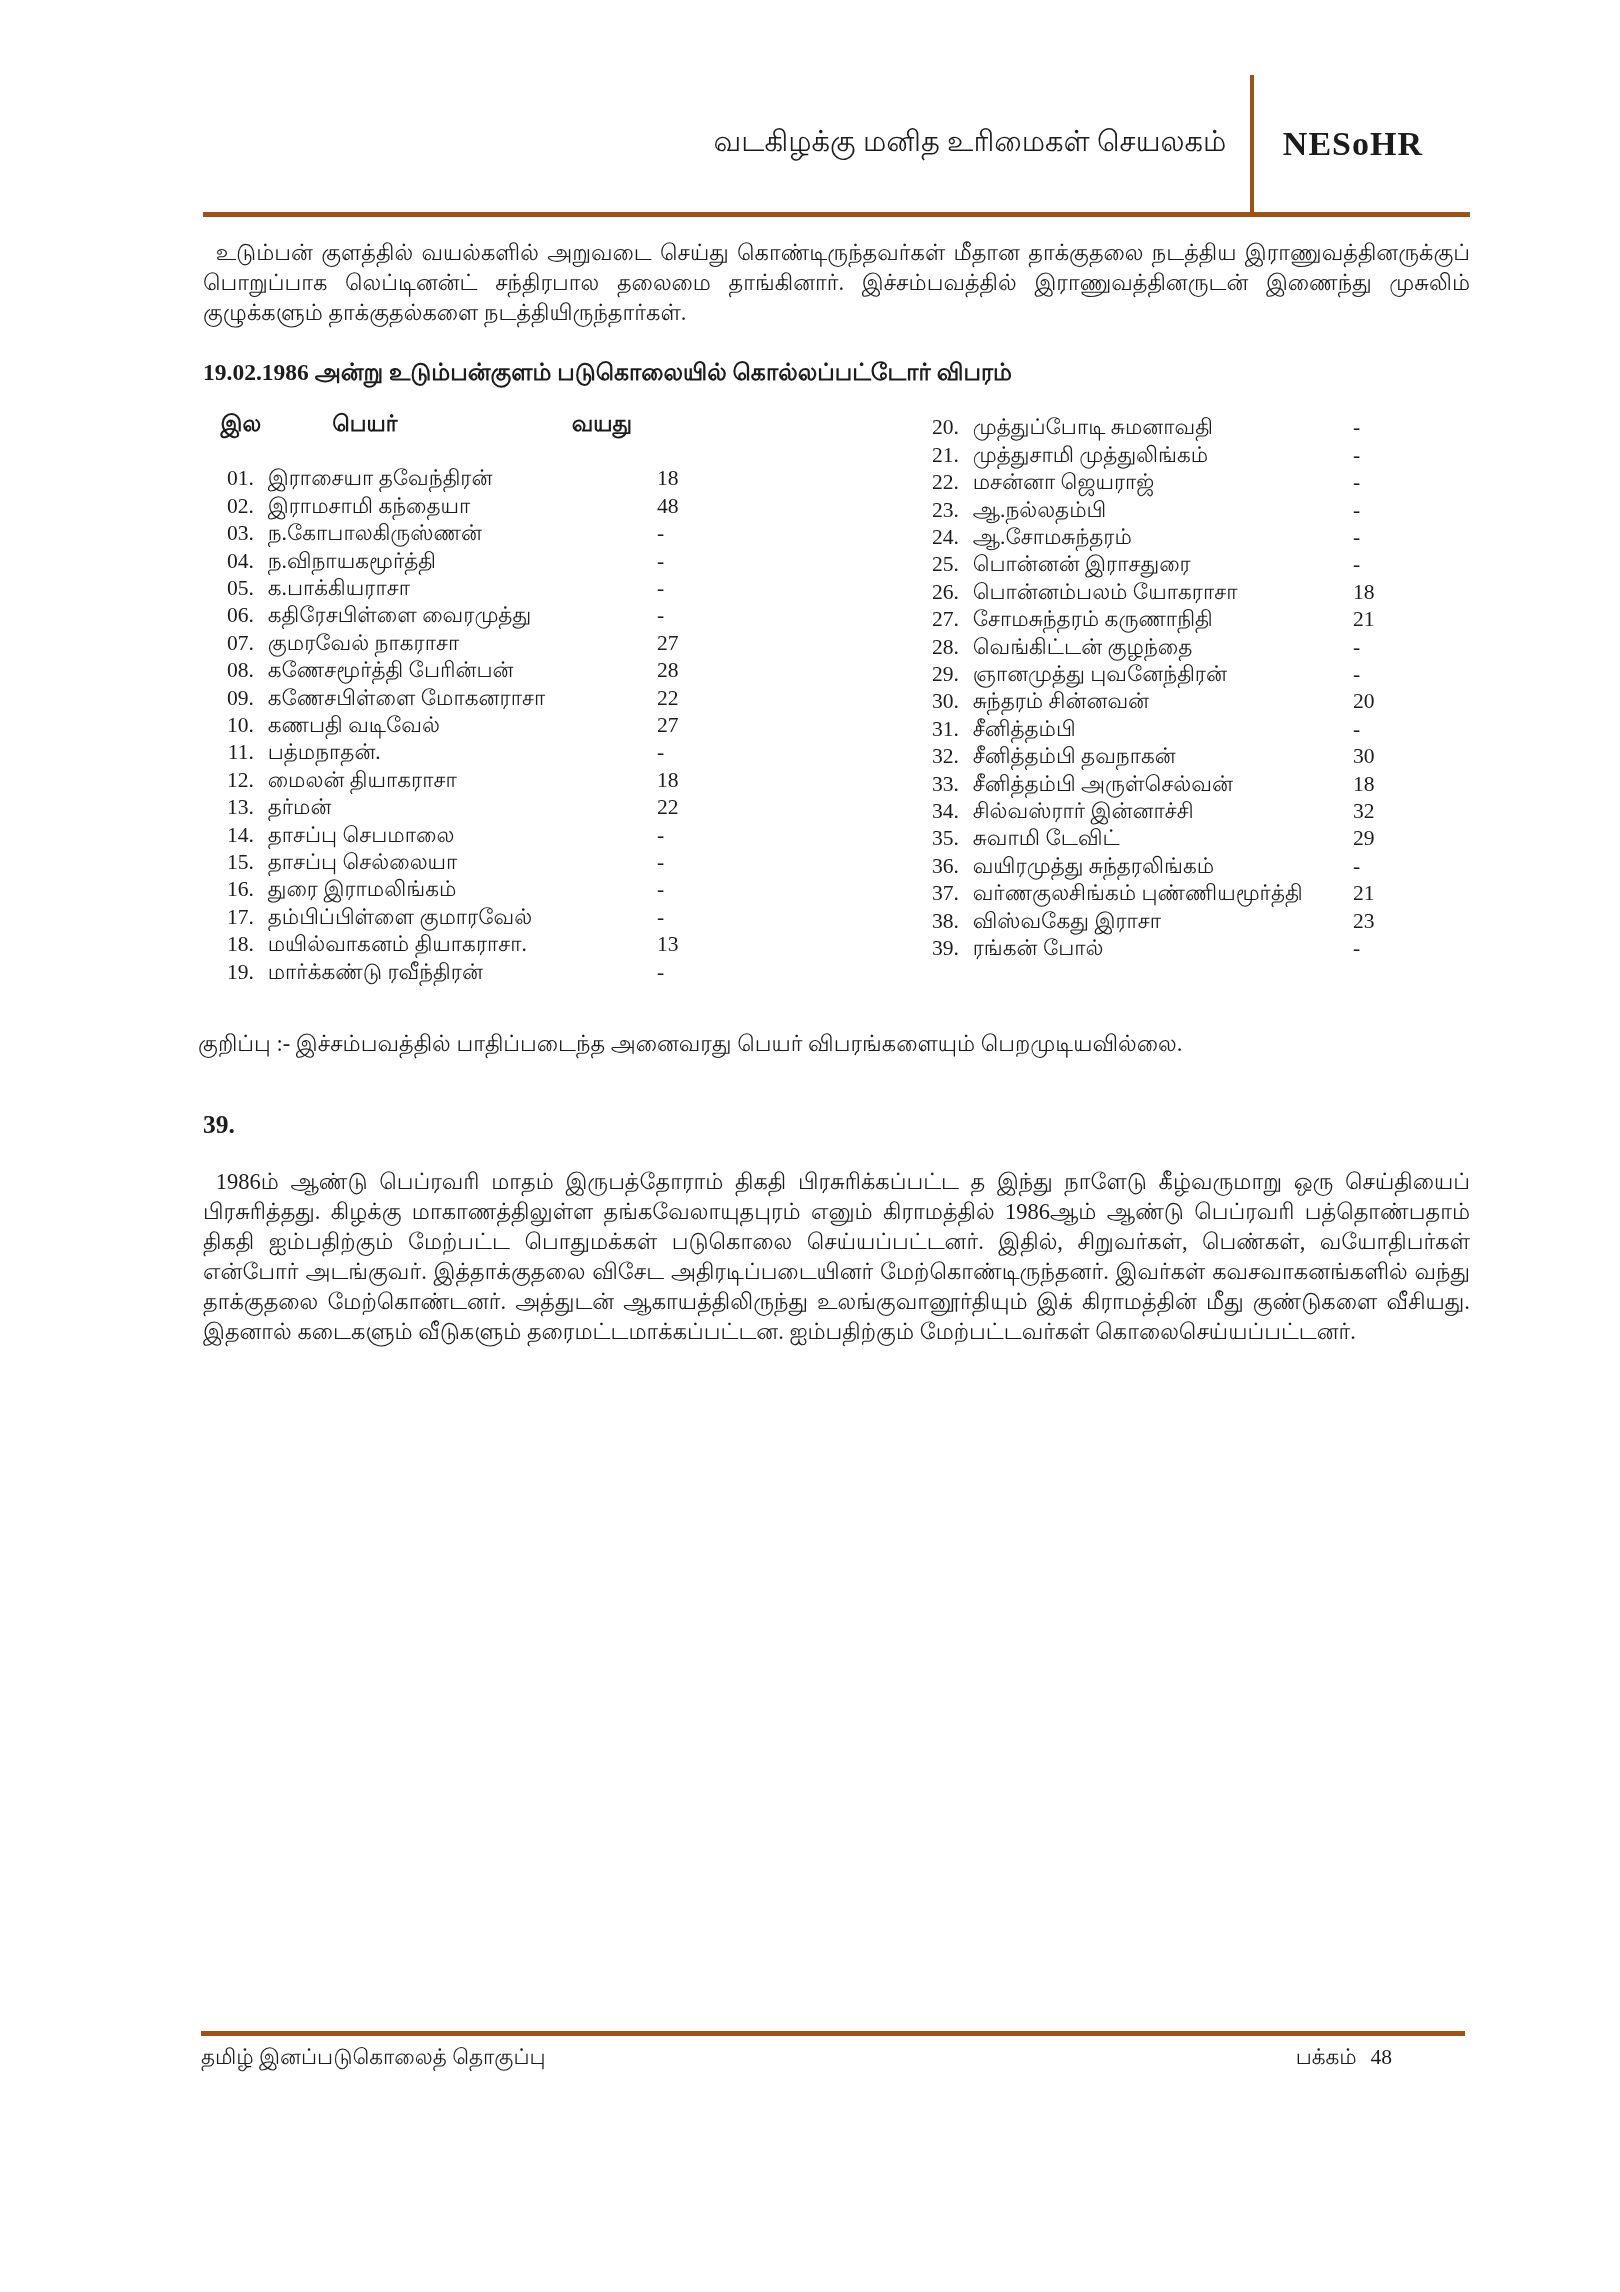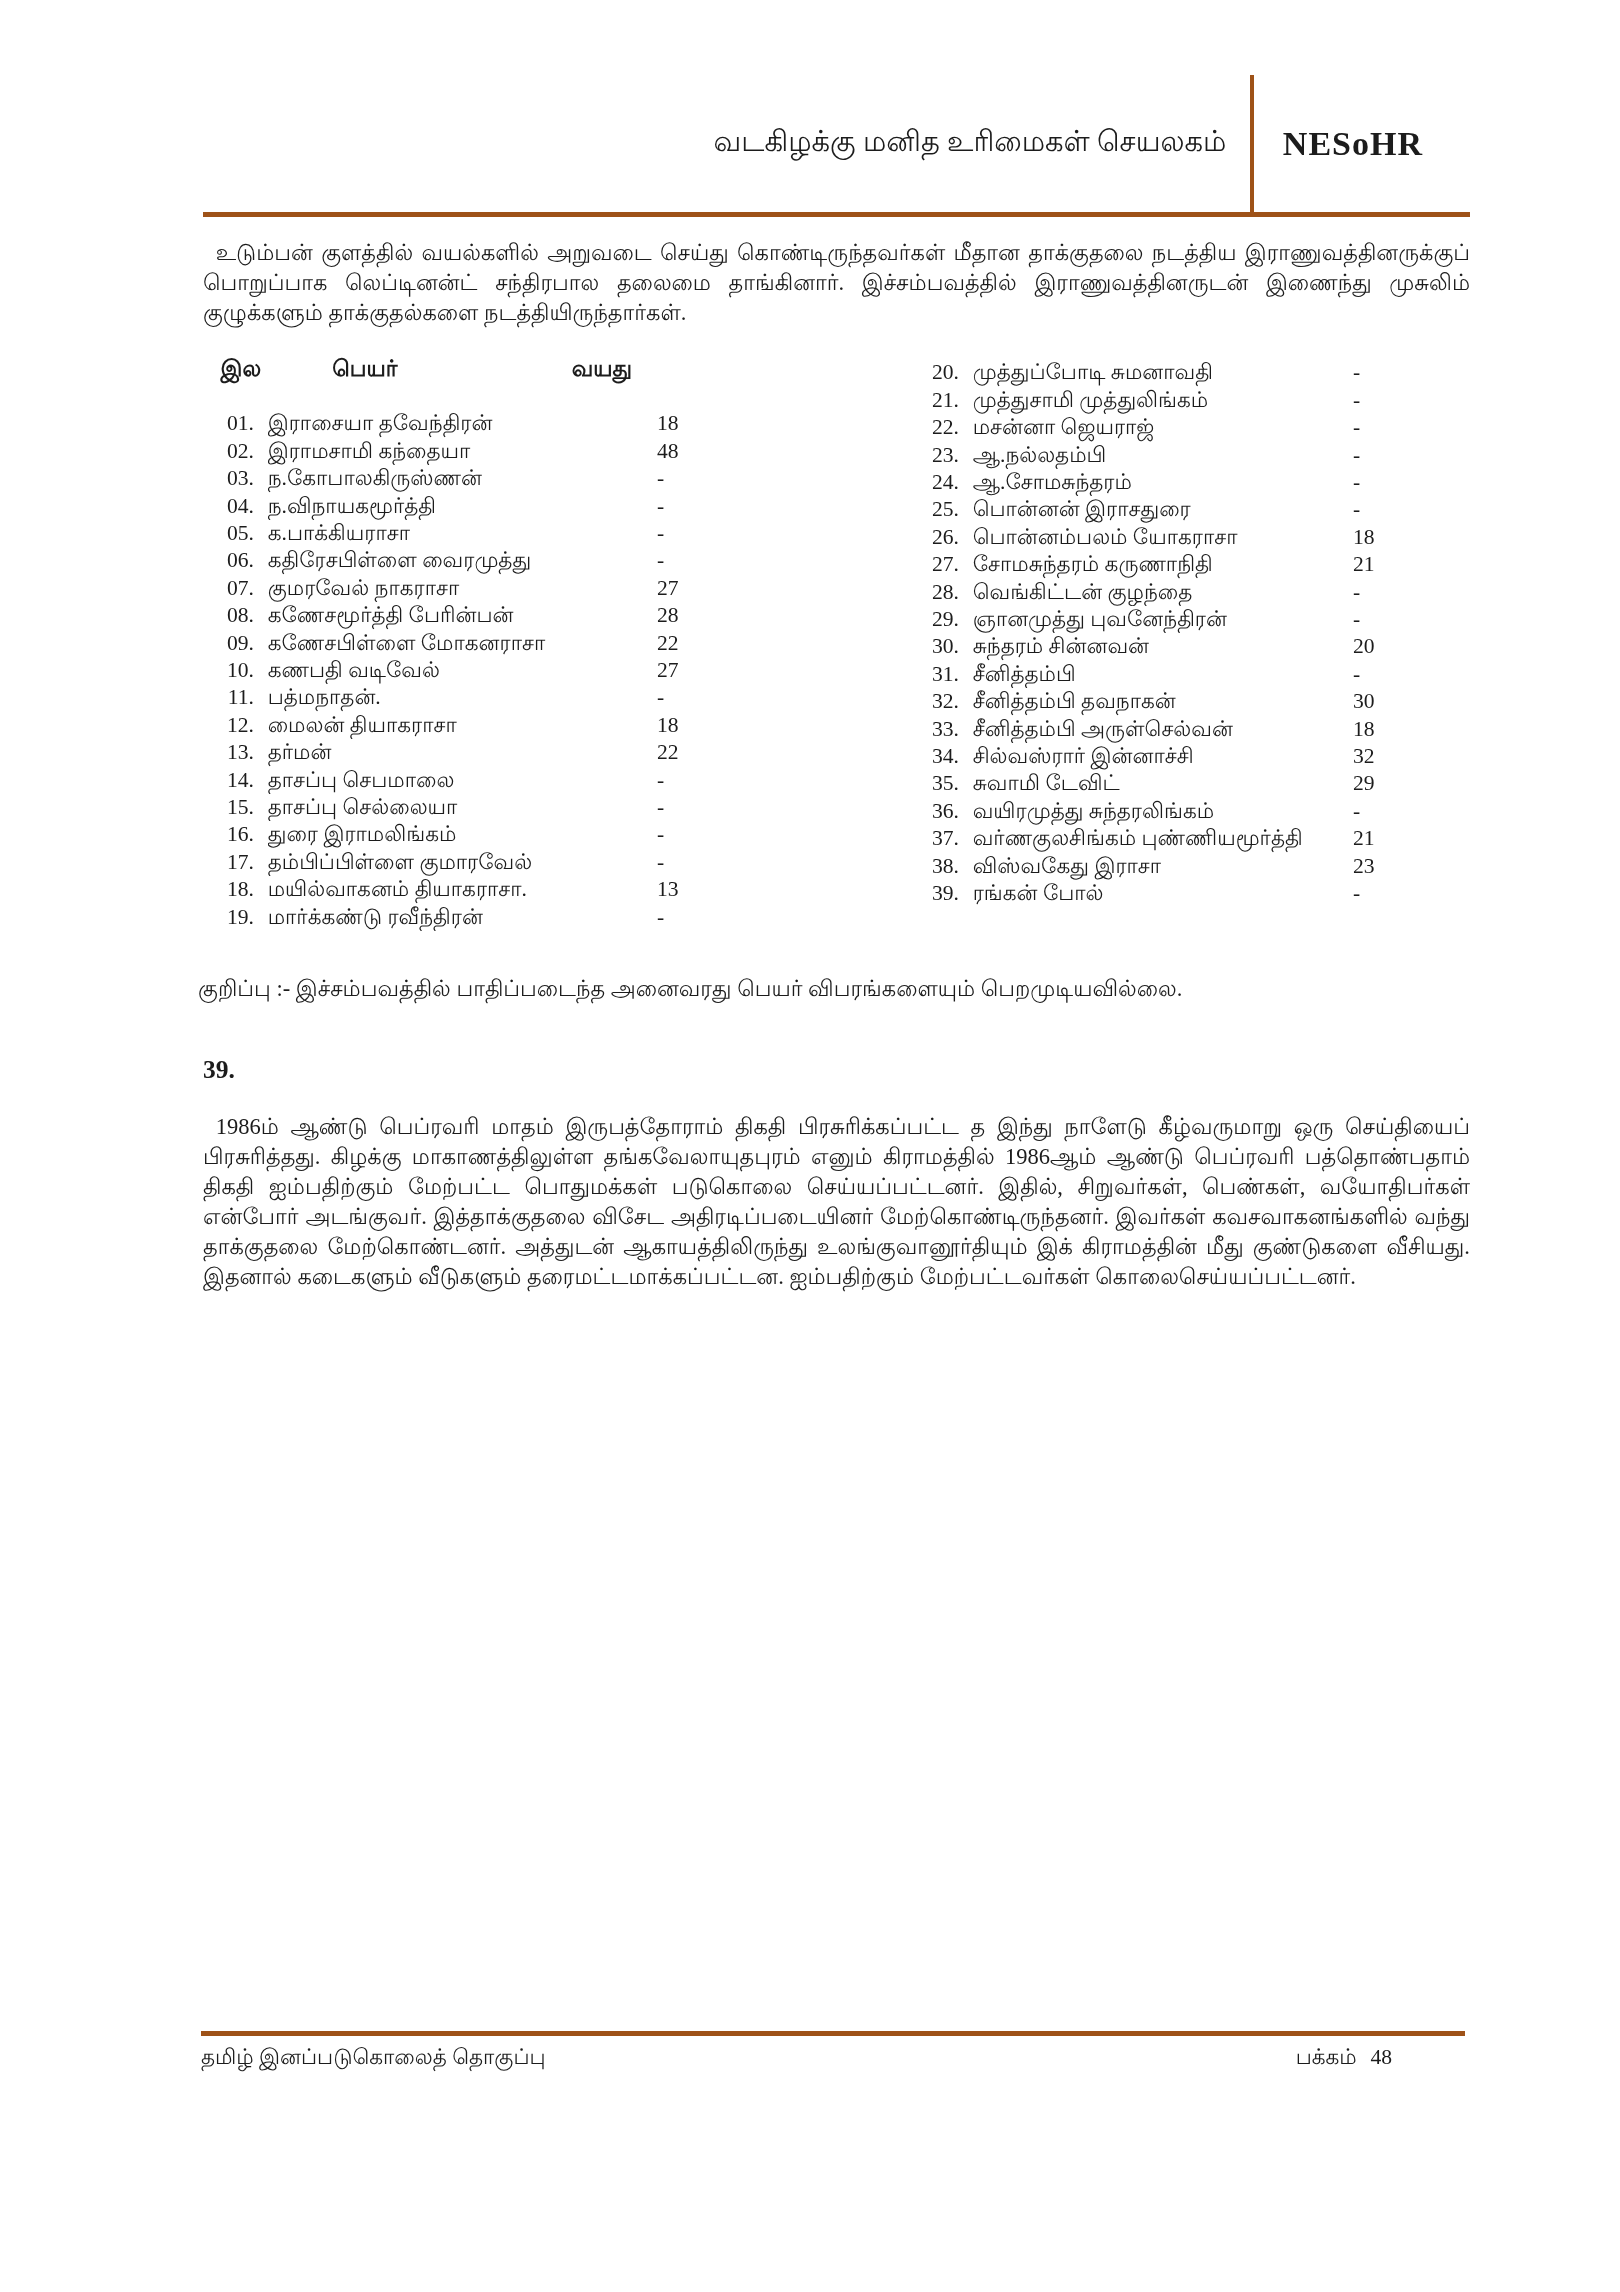--- a/index.html
+++ b/index.html
@@ -67,21 +67,21 @@
   .para-2{margin-top:21.6px;}
   .list-heading{
     margin:31px 0 0 0;
     font-size:23.5px;
     font-weight:bold;
     white-space:nowrap;
   }
   
   .victims-table{
     display:flex;
-    margin-top:27px;
+    margin-top:21px;
     font-size:21.6px;
     line-height:27.4px;
   }
   .col-left{width:519px;}
   .col-right{width:510px;margin-left:186px;margin-top:3.9px;}
   .col-headers{
     display:flex;
     font-weight:bold;
     font-size:22.5px;
   }
@@ -139,20 +139,21 @@
 
     <div class="header-row">
       <span class="header-title">வடகிழக்கு மனித உரிமைகள் செயலகம்</span>
       <span class="header-divider"></span>
       <span class="header-logo">NESoHR</span>
     </div>
     <div class="rule"></div>
 
     <p class="para para-2">உடும்பன் குளத்தில் வயல்களில் அறுவடை செய்து கொண்டிருந்தவர்கள் மீதான தாக்குதலை நடத்திய இராணுவத்தினருக்குப் பொறுப்பாக லெப்டினன்ட் சந்திரபால தலைமை தாங்கினார். இச்சம்பவத்தில் இராணுவத்தினருடன் இணைந்து முசுலிம் குழுக்களும் தாக்குதல்களை நடத்தியிருந்தார்கள்.</p>
 
+    <h2 class="list-heading">19.02.1986 அன்று உடும்பன்குளம் படுகொலையில் கொல்லப்பட்டோர் விபரம்</h2>
 
     <div class="victims-table">
       <div class="col-left">
         <div class="col-headers">
           <span class="col-header-no">இல</span>
           <span class="col-header-name">பெயர்</span>
           <span class="col-header-age">வயது</span>
         </div>
         <div class="rows">
 

